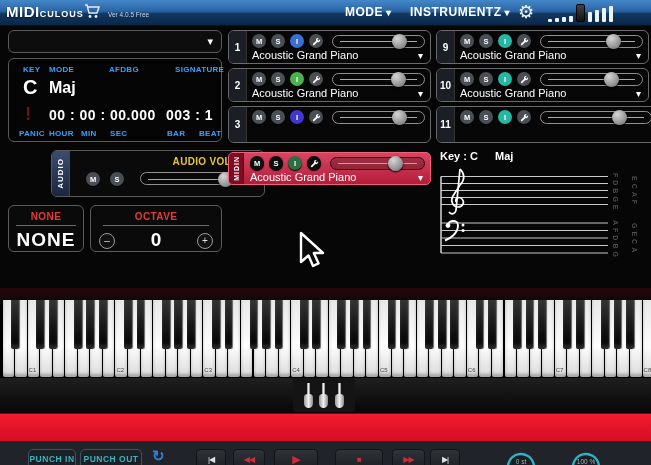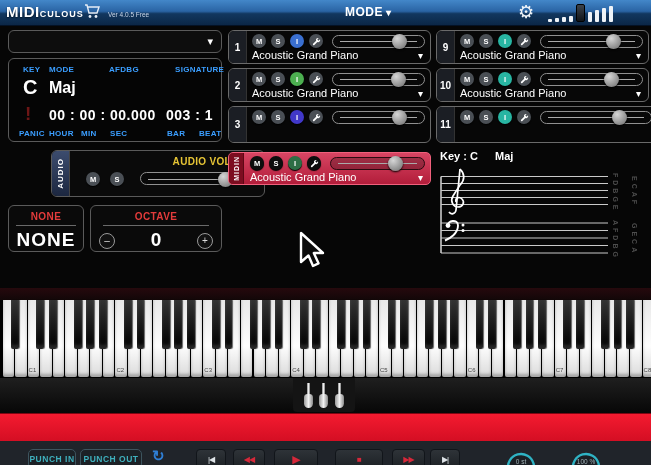--- a/index.html
+++ b/index.html
@@ -136,20 +136,23 @@
     <span class="cart">
       <svg width="16" height="15" viewBox="0 0 16 15">
           <path d="M1 1h2l2 8h8l2-6H4" fill="none" stroke="#e6edf6" stroke-width="1.4"></path>
           <circle cx="6" cy="12.5" r="1.4" fill="#e6edf6"></circle>
           <circle cx="12" cy="12.5" r="1.4" fill="#e6edf6"></circle>
         </svg>
     </span>
     <span class="version">Ver 4.0.5 Free</span>
     <div class="menu menu-views">
       <span>MODE</span><span class="caret">▾</span>
+    </div>
+    <div class="menu menu-instr">
+      <span>INSTRUMENTZ</span><span class="caret">▾</span>
     </div>
     <span class="gear">⚙</span>
     <div class="volbars" id="volbars">
         <div class="bar" style="height: 3px;"></div>
         <div class="bar" style="height: 4px;"></div>
         <div class="bar" style="height: 5px;"></div>
         <div class="bar" style="height: 6px;"></div>
         <div class="thumb"></div>
         <div class="bar" style="height: 10px;"></div>
         <div class="bar" style="height: 12px;"></div>

